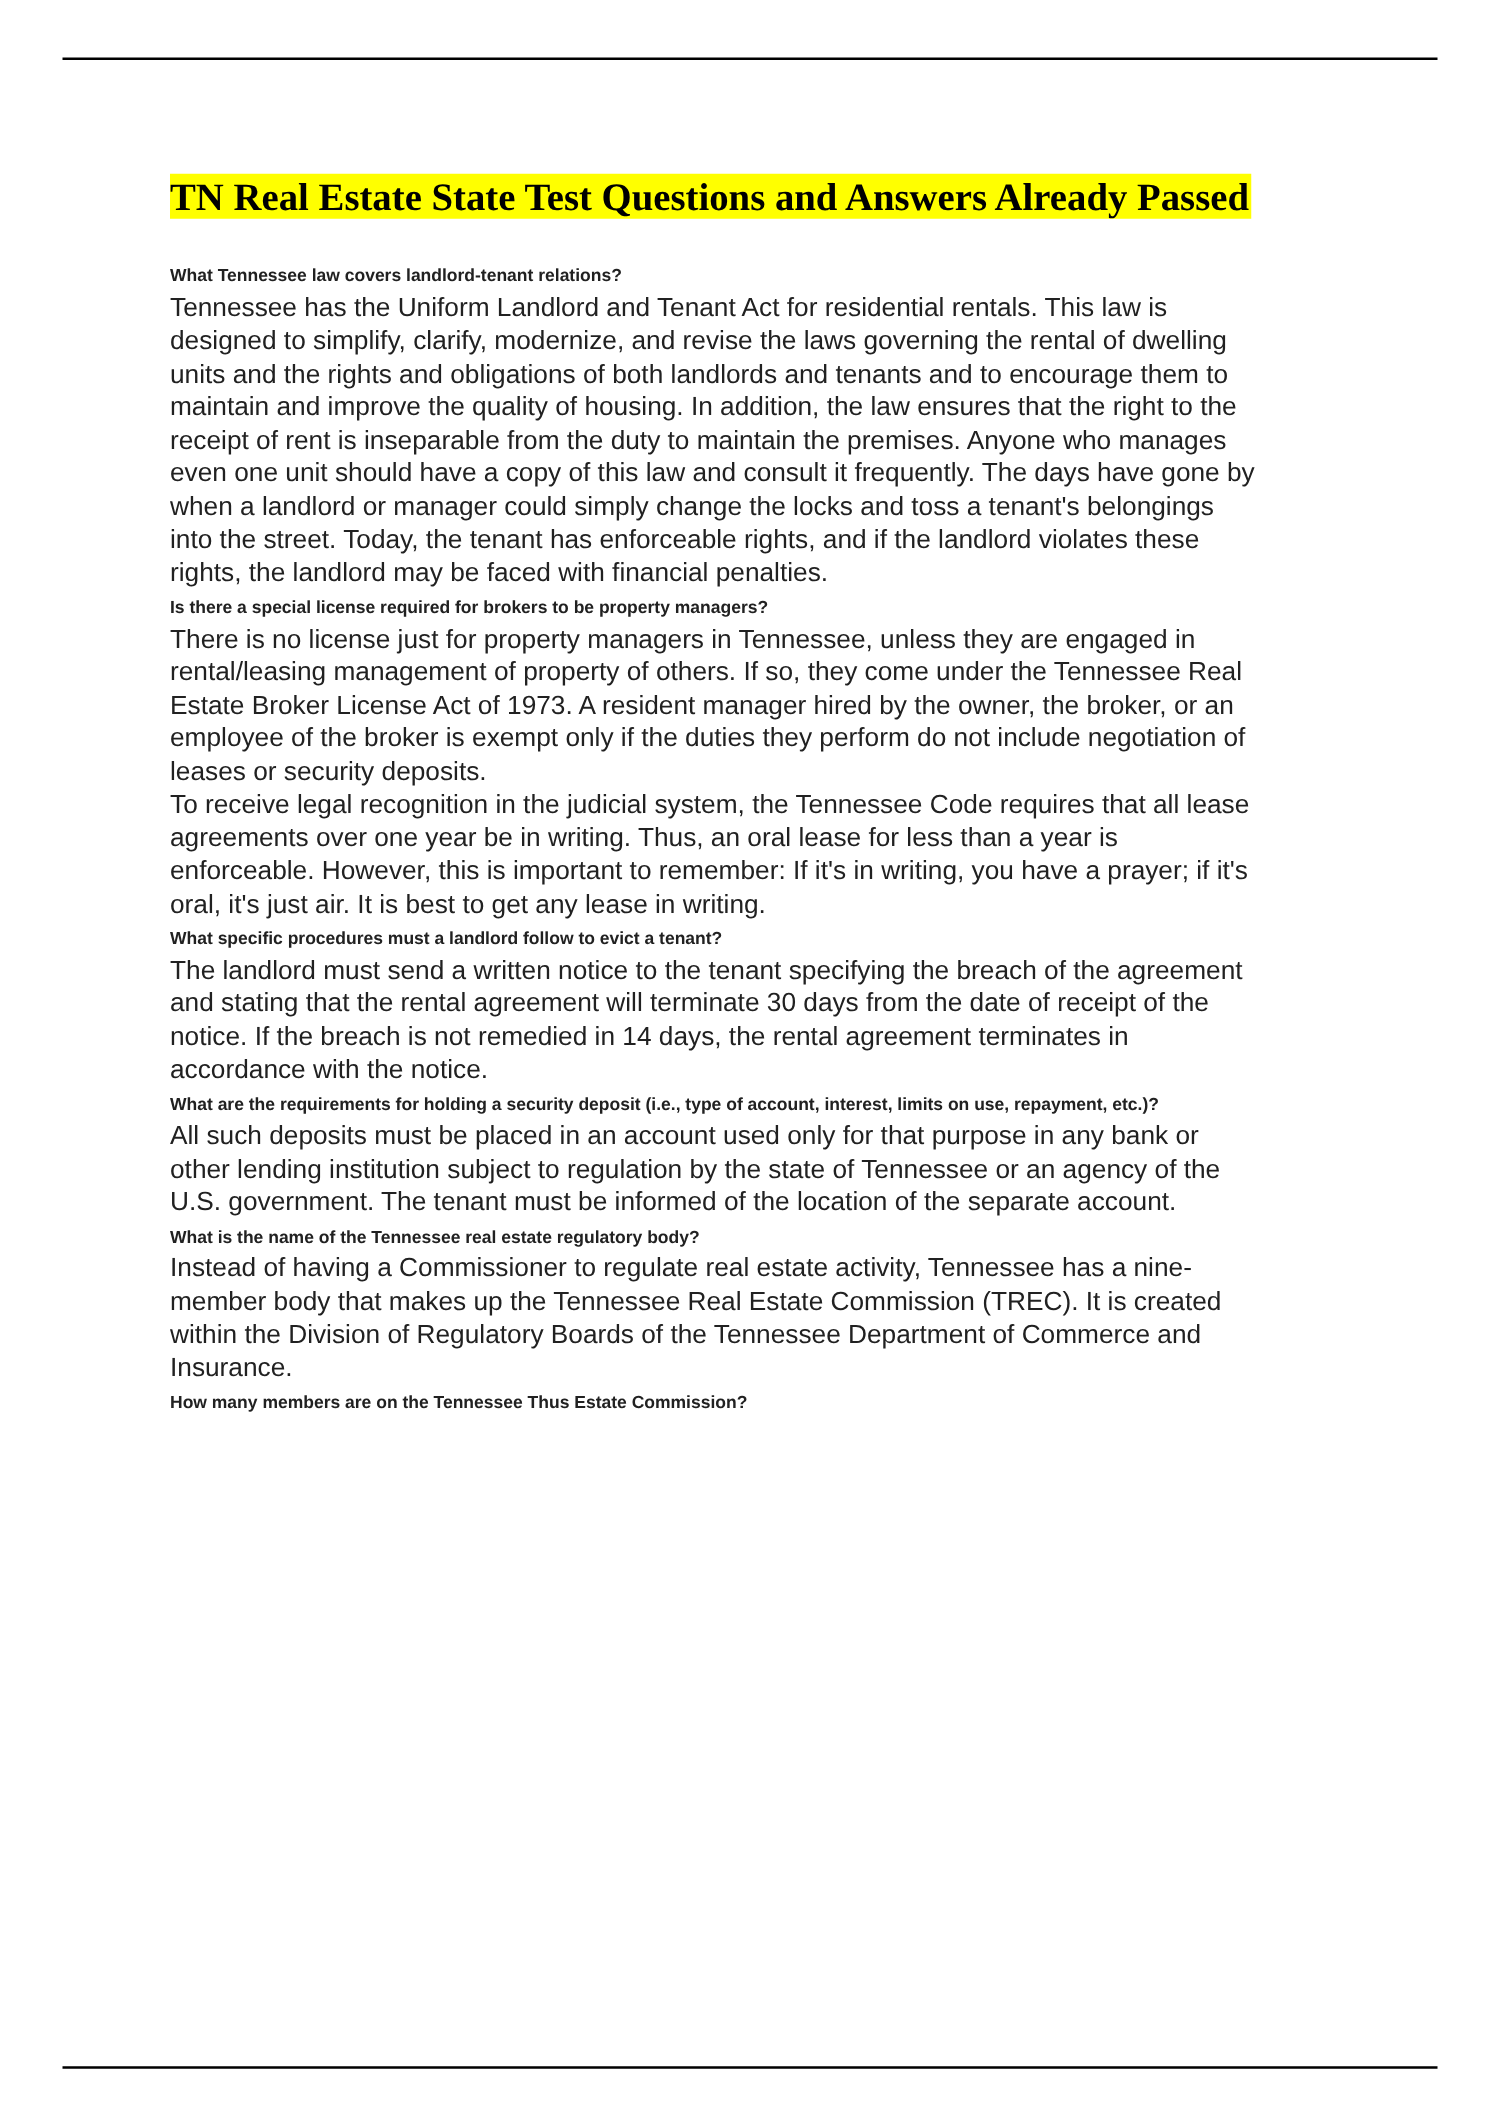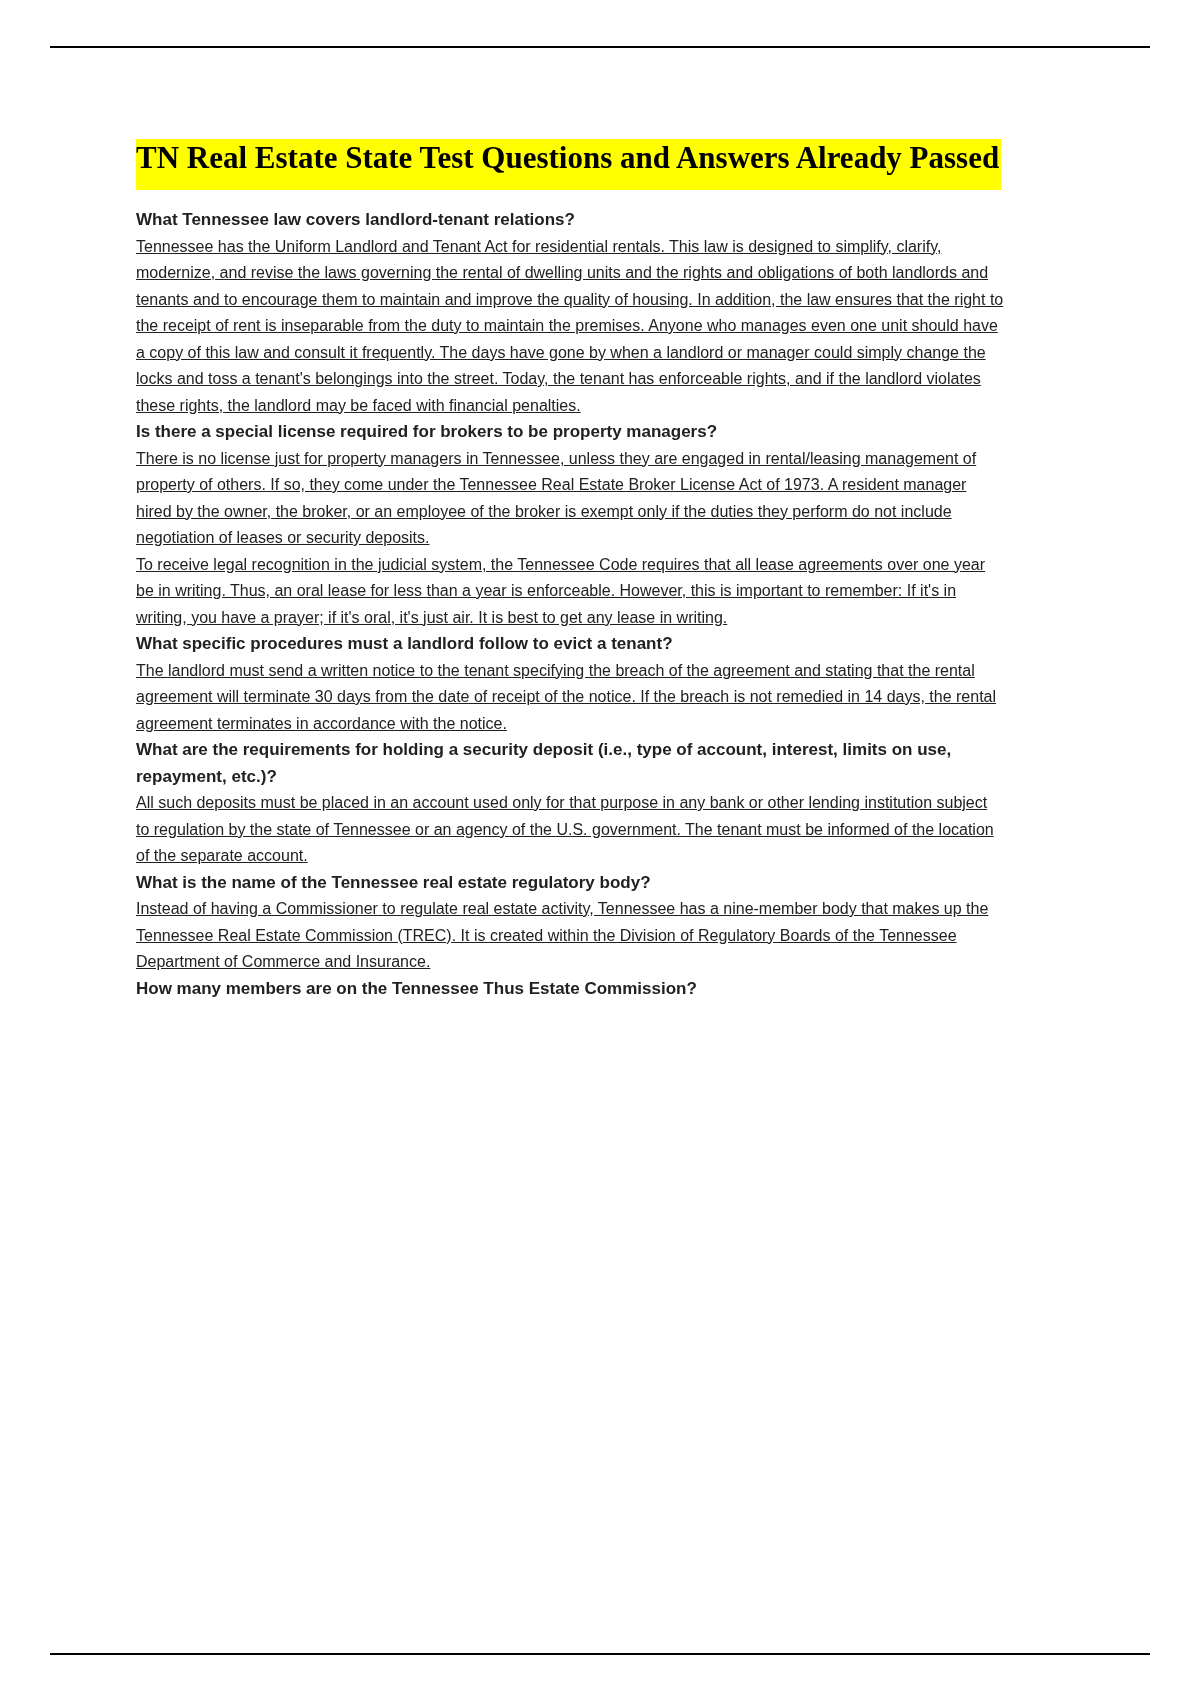--- a/index.html
+++ b/index.html
@@ -34,38 +34,37 @@
   .doc-title {
     font-family: "Liberation Serif", serif;
     font-weight: bold;
     font-size: 31px;
     line-height: 47px;
     margin: 0 0 26px 0;
     color: #000000;
   }
   .doc-title .hl {
     background: #ffff00;
-    padding: 1px 2px 15px 0;
+    padding: 1px 2px 0 0;
     -webkit-box-decoration-break: clone;
     box-decoration-break: clone;
   }
   .qa-item {
     margin: 0;
   }
   .question {
     margin: 0;
     font-weight: bold;
-    font-size: 17px;
+    font-size: 14px;
     line-height: 26.5px;
   }
   .answer {
     margin: 0;
-    font-size: 16px;
+    font-size: 21px;
     line-height: 26.5px;
-    text-decoration: underline;
   }
 </style>
 </head>
 <body>
 
 <div class="page" style="color: rgb(33, 33, 33);">
   <div class="rule rule-top" style="background-color: rgb(0, 0, 0);"></div>
 
   <div class="content">
     <h1 class="doc-title"><span class="hl" style="background-color: rgb(255, 255, 0);">TN Real Estate State Test Questions and Answers Already Passed</span></h1>

